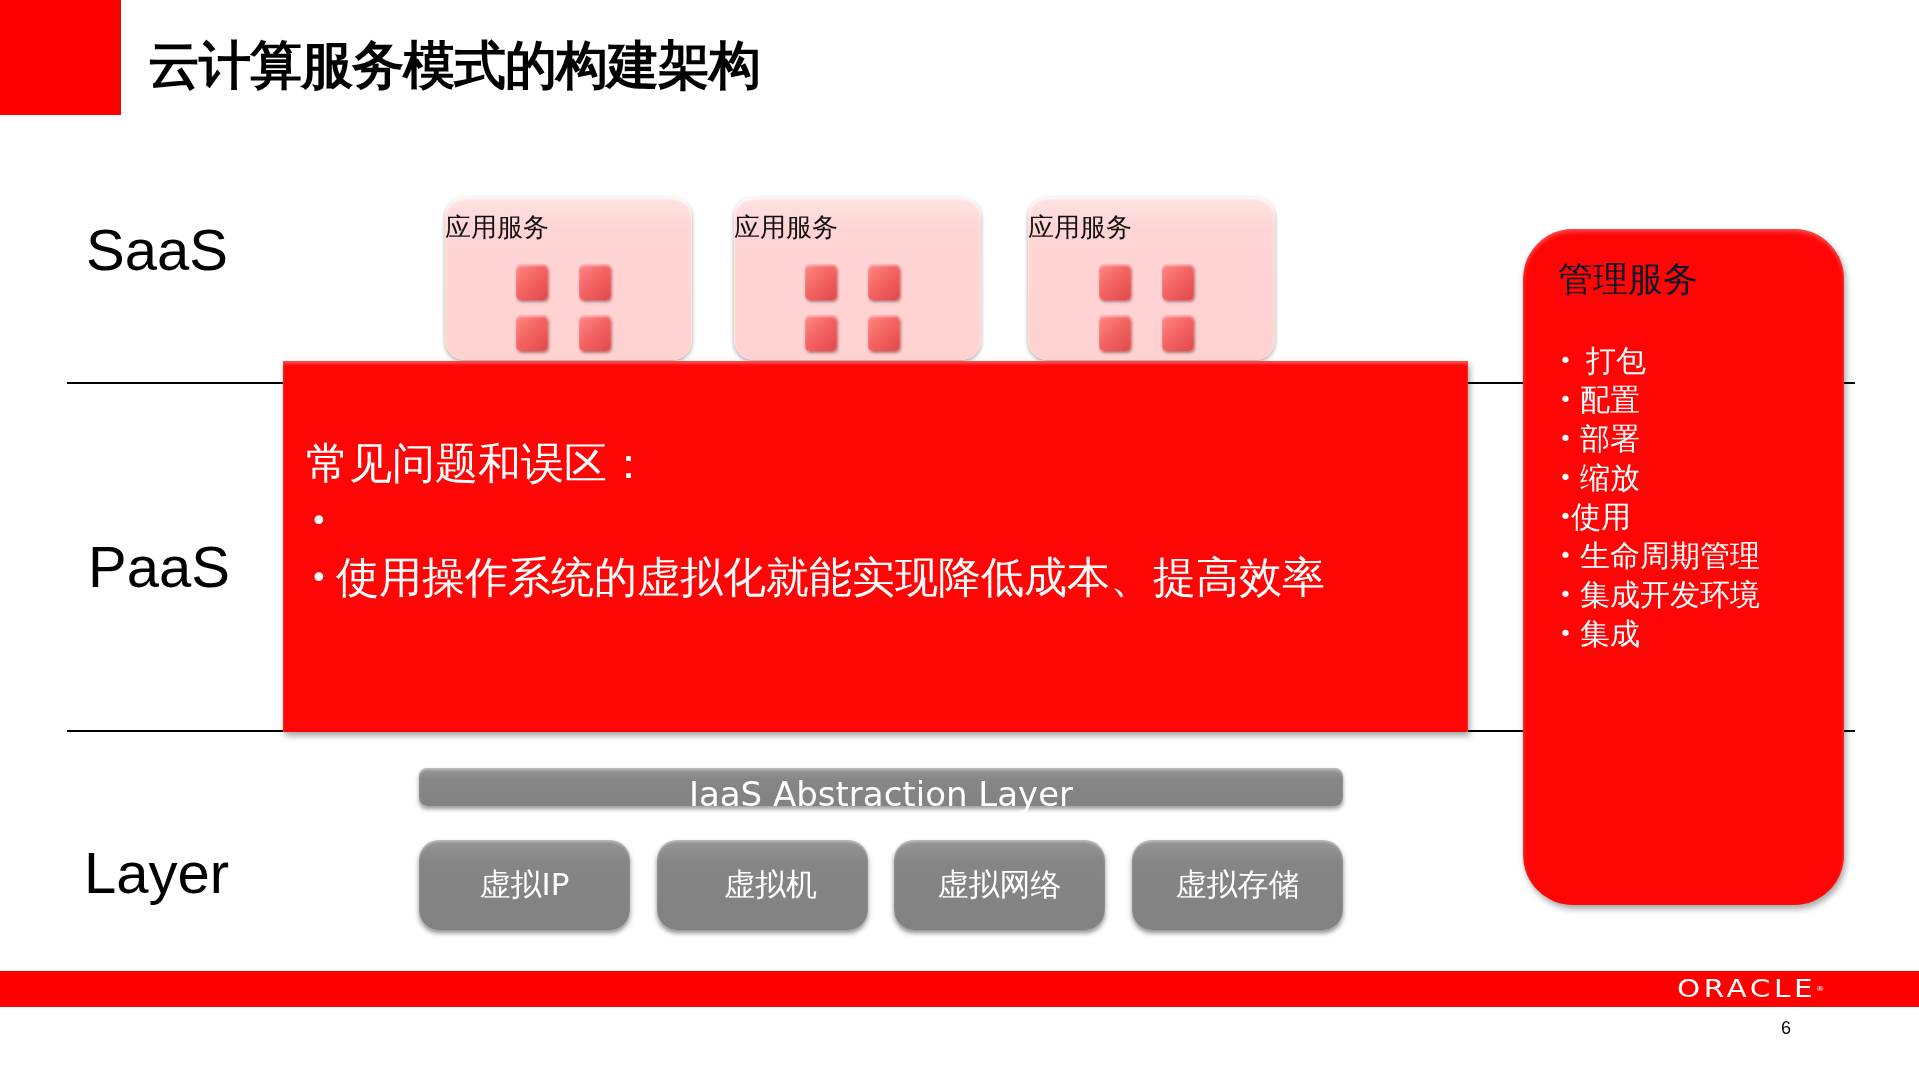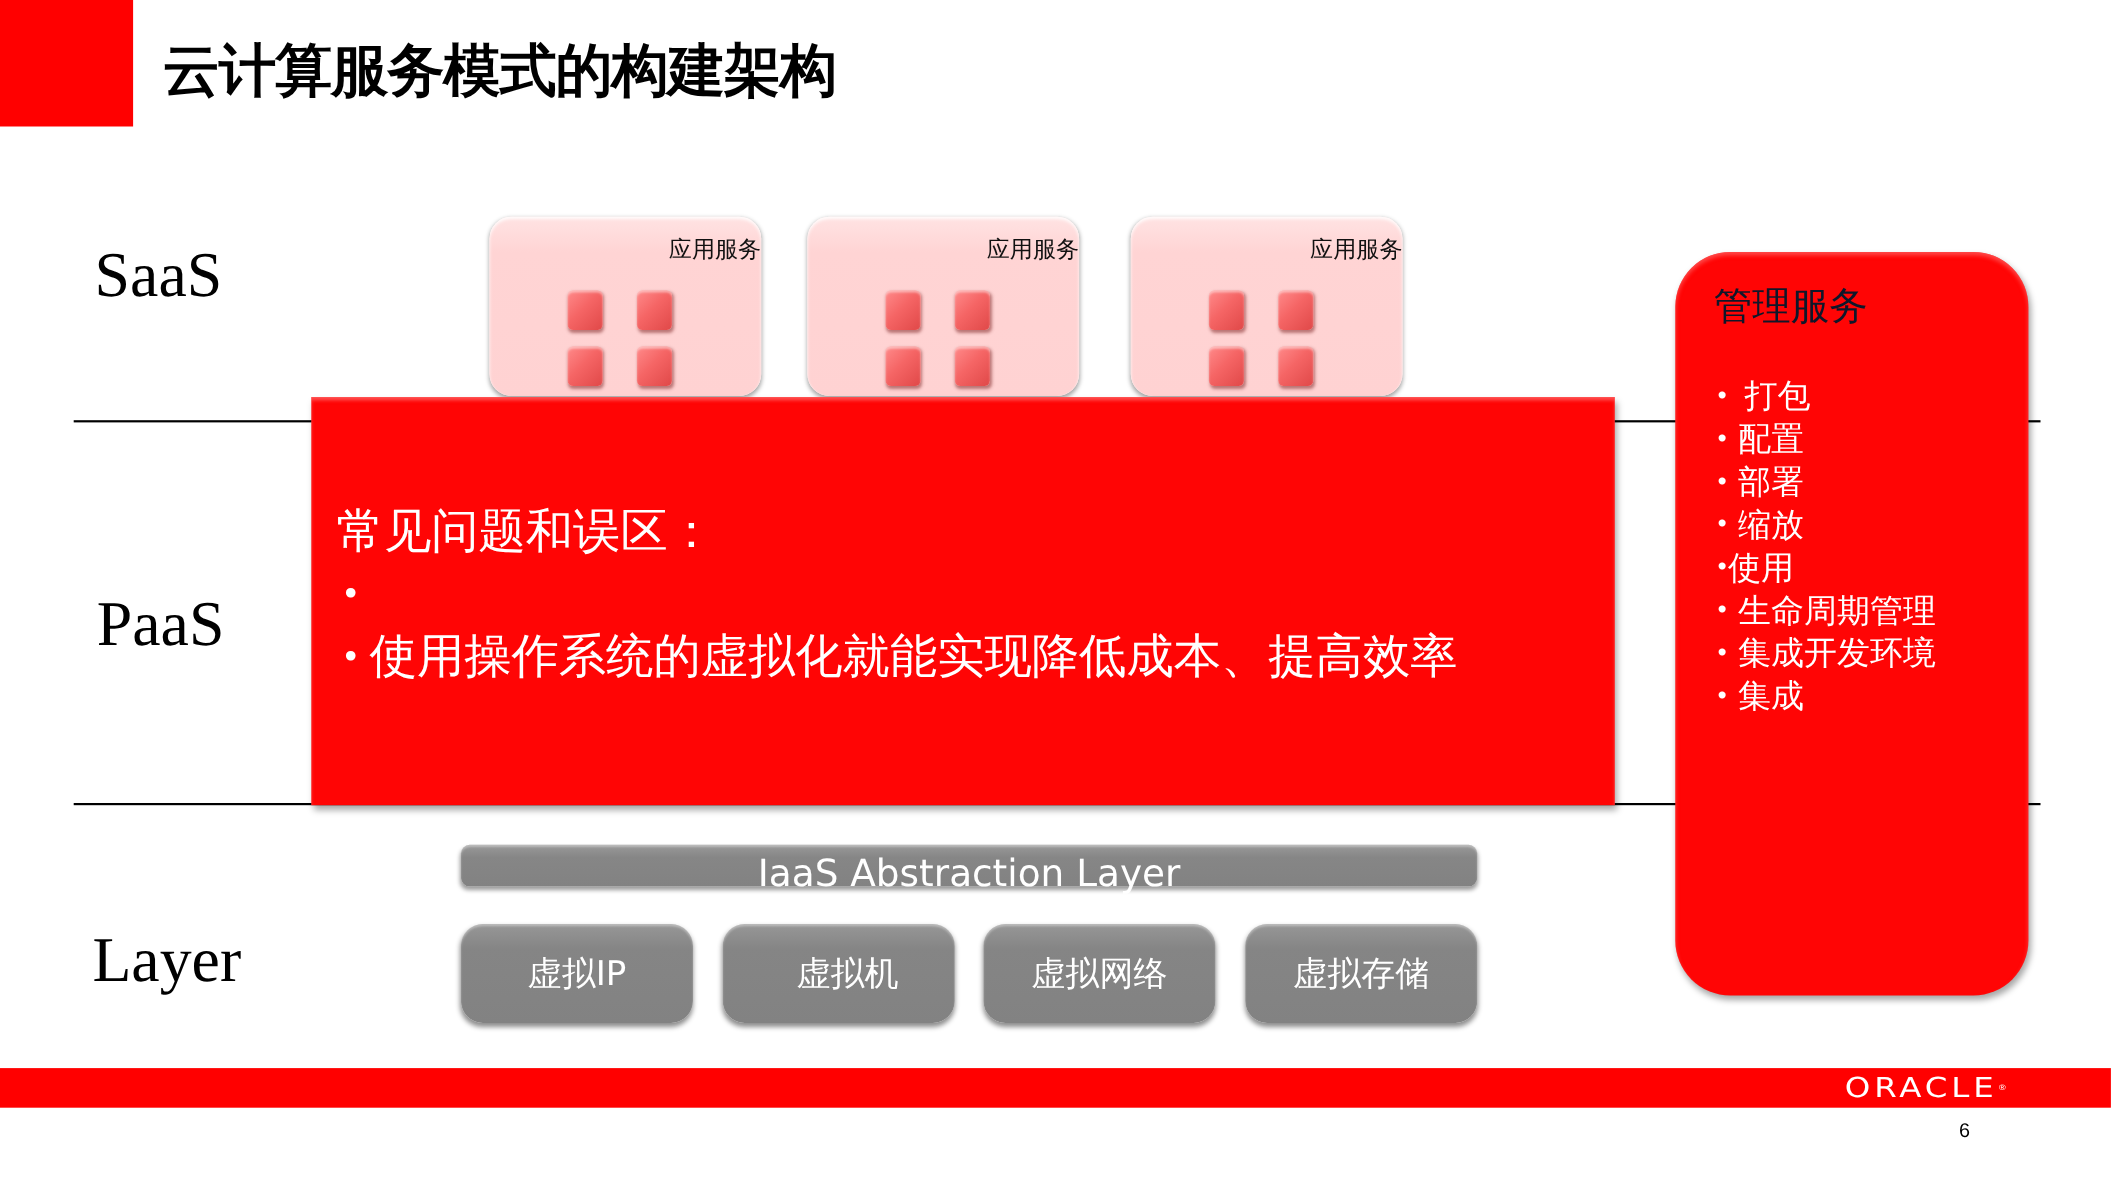--- a/index.html
+++ b/index.html
@@ -6,59 +6,59 @@
   html, body { width: 1919px; height: 1079px; background: #ffffff; overflow: hidden; }
   body { position: relative; font-family: "DejaVu Sans", "Liberation Sans", sans-serif; color: #000; }
 
   .abs { position: absolute; }
 
   
   .title-block { left: 0; top: 0; width: 121px; height: 115px; background: #ff0000; }
   .title { left: 148px; top: 18px; font-size: 52px; font-weight: bold; line-height: 96px; letter-spacing: -1px; white-space: nowrap; color: #000; font-family: Liberation Serif, serif; }
 
   
-  .layer-label { font-family: Liberation Serif, serif; font-size: 58px; line-height: 70px; color: #000; white-space: nowrap; }
+  .layer-label { font-family: Liberation Sans, sans-serif; font-size: 58px; line-height: 70px; color: #000; white-space: nowrap; }
   .lbl-saas { left: 86px; top: 215px; }
   .lbl-paas { left: 88px; top: 532px; }
   .lbl-iaas { left: 84px; top: 838px; }
 
   
   .sep { height: 2px; background: #000; }
   .sep1 { left: 67px; top: 382px; width: 1788px; }
   .sep2 { left: 67px; top: 730px; width: 1788px; }
 
   
   .app-box {
     top: 197px; width: 247px; height: 163px;
     background: linear-gradient(#ffe3e3, #ffd4d4 20%, #ffd2d2);
     border-radius: 20px;
     box-shadow: 0 2px 4px rgba(0,0,0,0.35), inset 0 2px 3px rgba(255,255,255,0.9);
   }
   .app-box-1 { left: 445px; }
   .app-box-2 { left: 734px; }
   .app-box-3 { left: 1028px; }
-  .app-label { position: absolute; left: 0; right: 0; top: 12px; text-align: right; font-size: 21px; line-height: 36px; color: #111; }
+  .app-label { position: absolute; left: 0; right: 0; top: 12px; text-align: left; font-size: 26px; line-height: 36px; color: #111; }
   .chip {
     position: absolute; width: 32px; height: 36px; border-radius: 5px;
     background: linear-gradient(135deg, #ff8a8a 0%, #f56565 45%, #e04848 100%);
     box-shadow: 1px 2px 3px rgba(100,0,0,0.45), inset 0 2px 2px rgba(255,255,255,0.45);
   }
   .chip-1 { left: 71px; top: 67px; }
   .chip-2 { left: 134px; top: 67px; }
   .chip-3 { left: 71px; top: 118px; }
   .chip-4 { left: 134px; top: 118px; }
 
   
   .paas-box {
     left: 283px; top: 361px; width: 1185px; height: 371px;
     background: #ff0505;
     box-shadow: 2px 4px 6px rgba(0,0,0,0.35), inset 0 3px 3px rgba(255,120,120,0.6);
   }
   .paas-text { position: absolute; left: 23px; top: 74px; color: #fff; font-size: 43px; line-height: 57px; white-space: nowrap; }
-  .paas-line { display: block; margin-top: 20px; }
+  .paas-line { display: block; }
   .paas-bullet-line { display: flex; align-items: center; }
   .paas-bullet { width: 30px; font-size: 30px; text-align: left; padding-left: 4px; }
 
   
   .mgmt-box {
     left: 1523px; top: 229px; width: 321px; height: 676px;
     background: #ff0505; border-radius: 50px;
     box-shadow: 2px 4px 6px rgba(0,0,0,0.35), inset 0 3px 4px rgba(255,120,120,0.6);
   }
   .mgmt-title { position: absolute; left: 35px; top: 28px; color: #0f172a; font-size: 35px; line-height: 44px; white-space: nowrap; }

